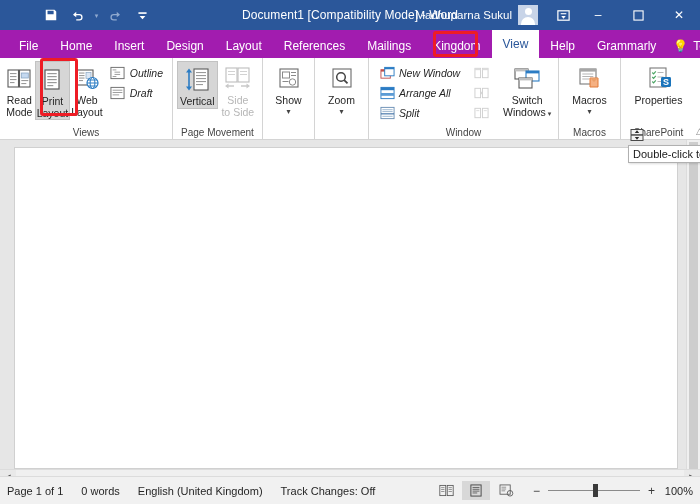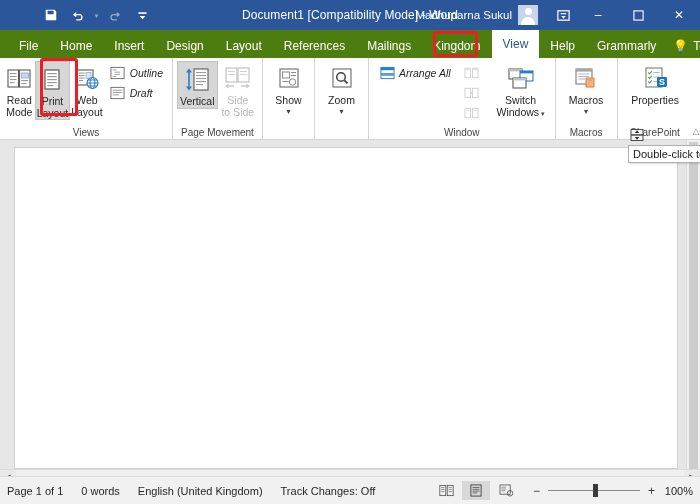--- a/index.html
+++ b/index.html
@@ -72,21 +72,21 @@
   .wbtn {
     width: 40px; height: 30px;
     display: flex; align-items: center; justify-content: center;
     color: #ffffff; font-size: 12px;
   }
   .wbtn.close { width: 42px; }
 
   
   .tabstrip {
     height: 28px;
-    background: #4d7c0f;
+    background: #a21caf;
     display: flex;
     align-items: flex-end;
     position: relative;
     padding-left: 8px;
   }
   .tab {
     height: 24px;
     padding: 0 11px;
     color: #ffffff;
     font-size: 12px;
@@ -482,26 +482,49 @@
     </div>
     <div class="group-label"></div>
   </div>
 
   <div class="group" style="width:190px;">
     <div class="group-body">
       <div class="smallcol" style="margin-left:4px;">
         <div class="smallbtn">
           <span class="ico">
             <svg width="15" height="14" viewBox="0 0 16 14">
+              <rect x="1" y="3.5" width="10" height="9" fill="#fff" stroke="#c0504d" stroke-width="1"></rect>
+              <rect x="1" y="3.5" width="10" height="2" fill="#c0504d"></rect>
+              <rect x="5" y="1" width="10" height="9" fill="#fff" stroke="#2b7cc4" stroke-width="1"></rect>
+              <rect x="5" y="1" width="10" height="2" fill="#2b7cc4"></rect>
+            </svg>
+          </span>
+          <span>New Window</span>
+        </div>
+        <div class="smallbtn">
+          <span class="ico">
+            <svg width="15" height="14" viewBox="0 0 16 14">
               <rect x="1" y="1" width="14" height="12" fill="#fff" stroke="#2b7cc4" stroke-width="1"></rect>
               <rect x="1" y="1" width="14" height="3" fill="#2b7cc4"></rect>
               <rect x="1" y="7" width="14" height="3" fill="#5b9bd5"></rect>
             </svg>
           </span>
           <span>Arrange All</span>
+        </div>
+        <div class="smallbtn">
+          <span class="ico">
+            <svg width="15" height="14" viewBox="0 0 16 14">
+              <rect x="1" y="1" width="14" height="12" fill="#fff" stroke="#6b8fb5" stroke-width="1"></rect>
+              <rect x="2.5" y="3" width="11" height="1" fill="#9cb6d0"></rect>
+              <rect x="2.5" y="5" width="11" height="1" fill="#9cb6d0"></rect>
+              <rect x="1" y="7.3" width="14" height="1.2" fill="#3d6fa5"></rect>
+              <rect x="2.5" y="10" width="11" height="1" fill="#9cb6d0"></rect>
+            </svg>
+          </span>
+          <span>Split</span>
         </div>
       </div>
 
       <div class="smallcol" style="margin-left:6px;">
         <div class="smallbtn disabled">
           <span class="ico">
             <svg width="15" height="14" viewBox="0 0 16 14">
               <rect x="1" y="2" width="6" height="10" fill="#fff" stroke="#cfcfcf" stroke-width="1"></rect>
               <rect x="9" y="2" width="6" height="10" fill="#fff" stroke="#cfcfcf" stroke-width="1"></rect>
               <rect x="1" y="2" width="6" height="2" fill="#dcdcdc"></rect>

